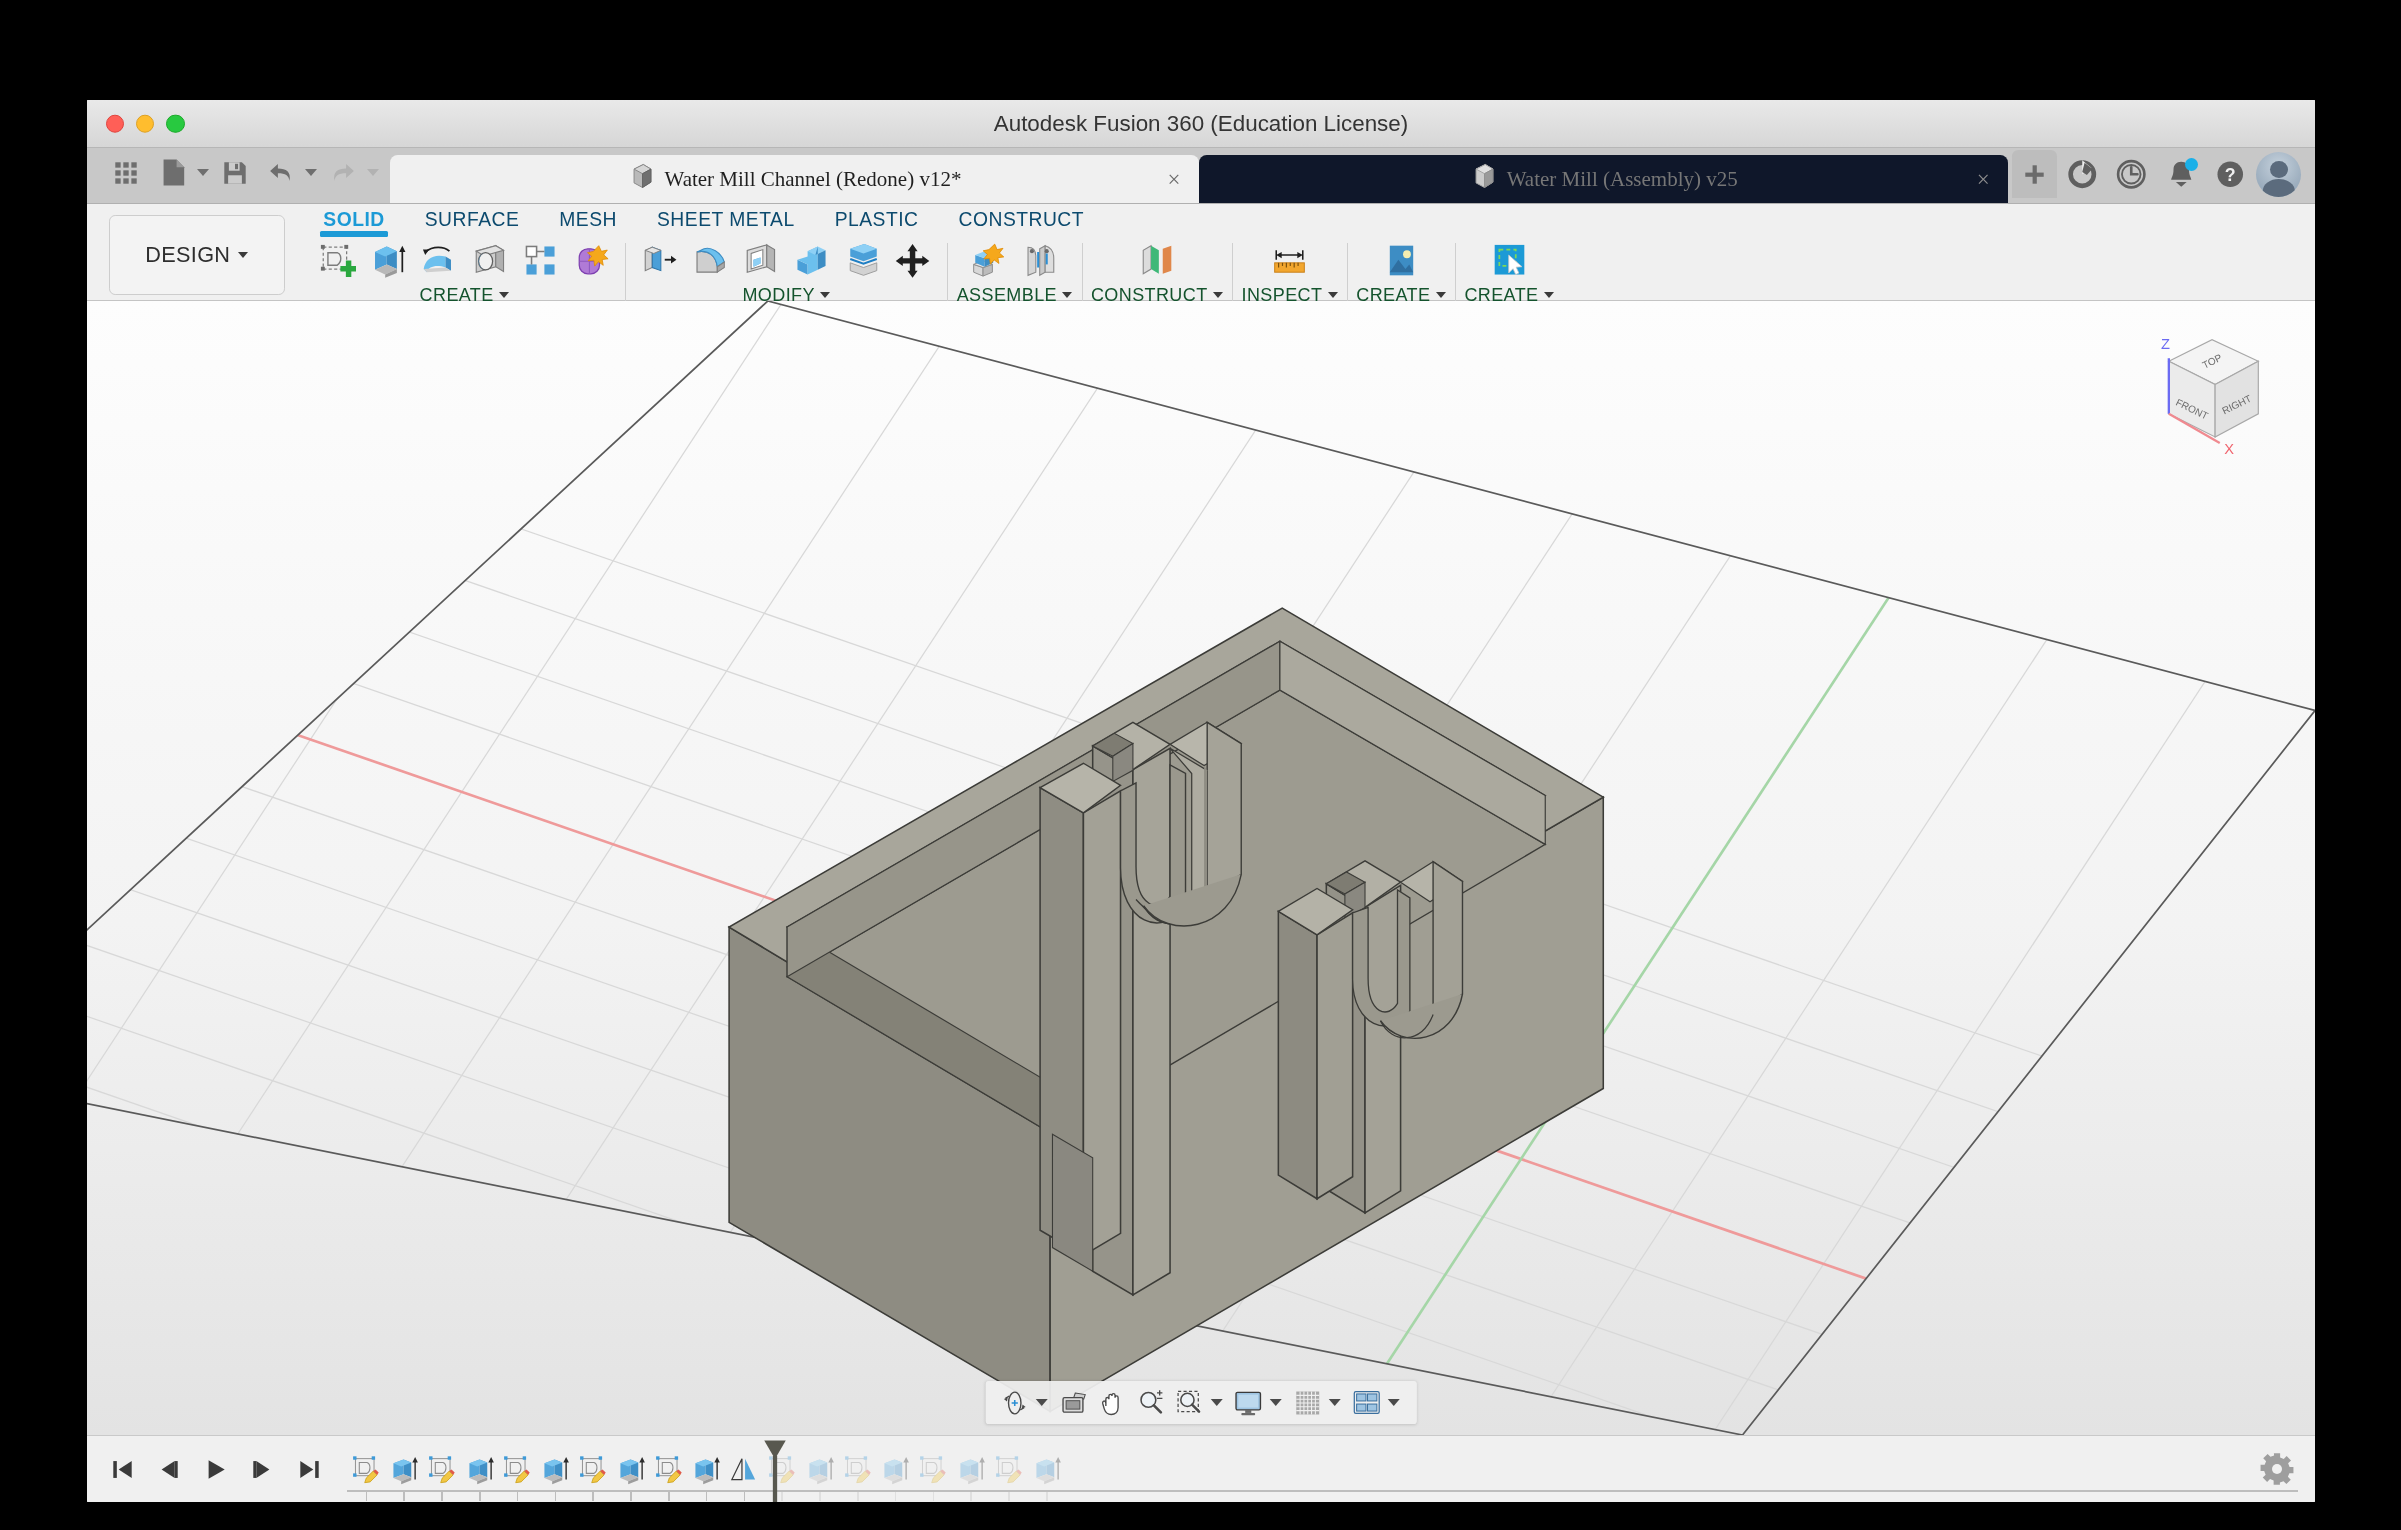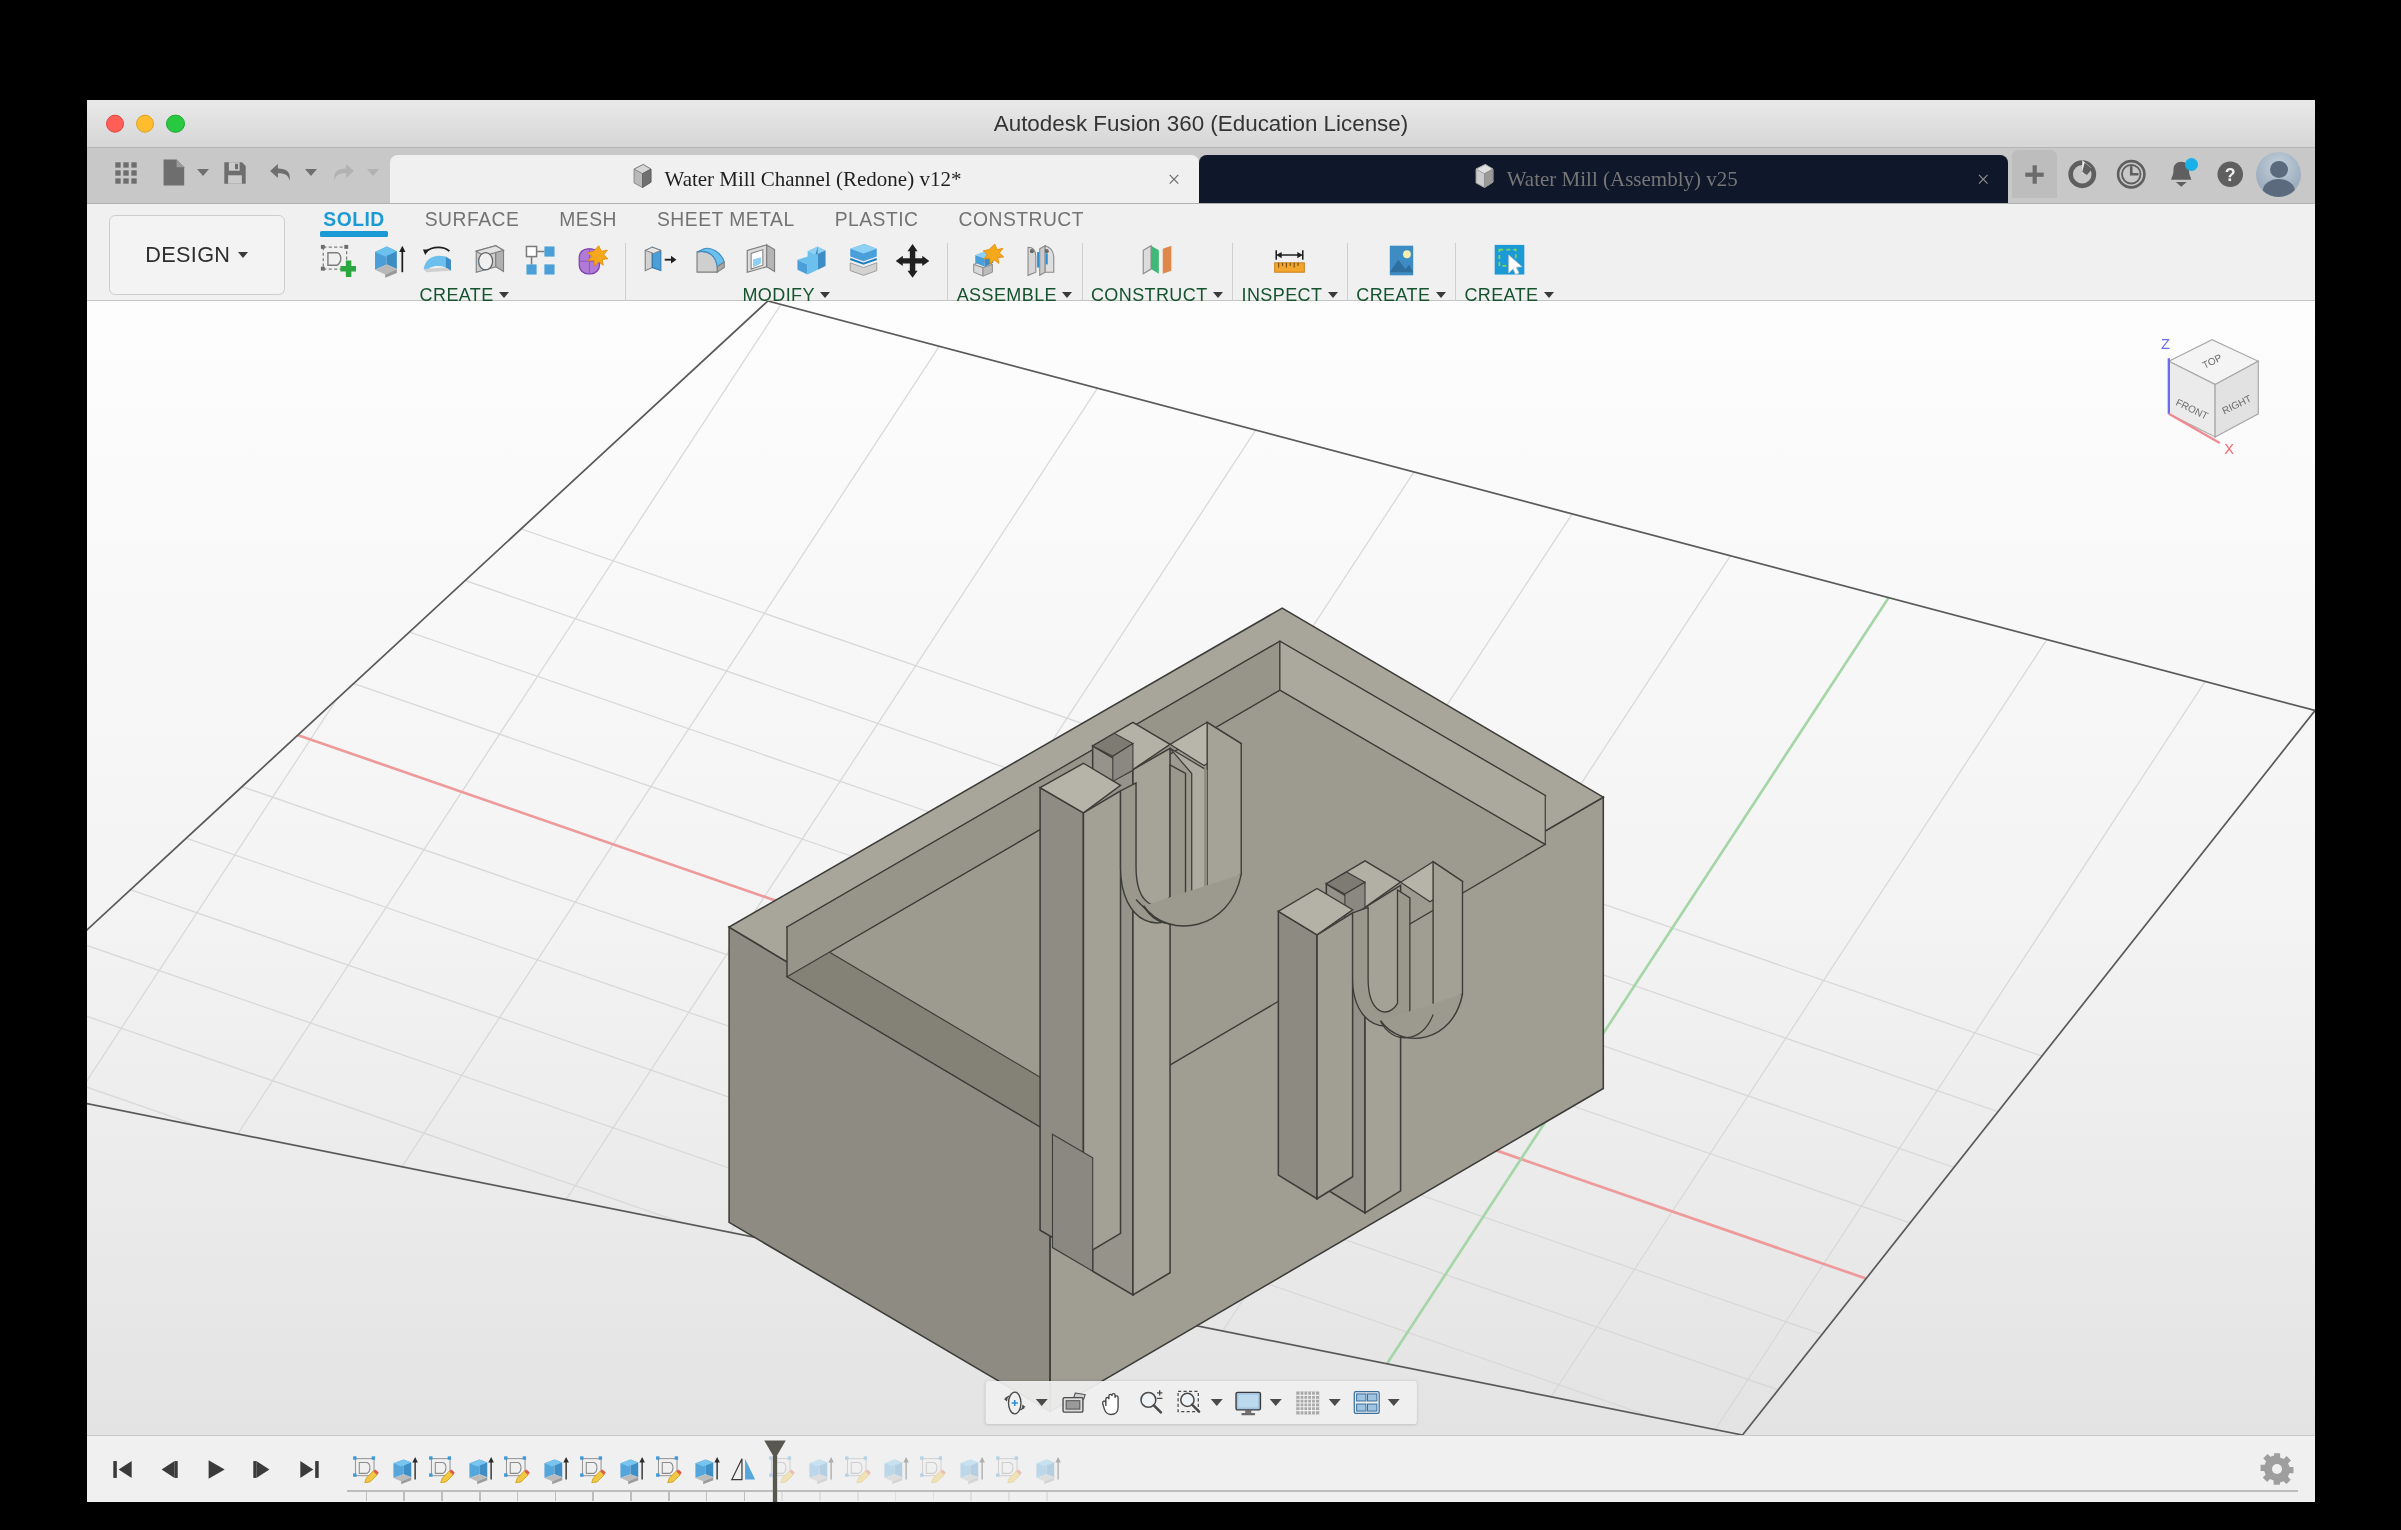--- a/index.html
+++ b/index.html
@@ -98,21 +98,21 @@
     display: flex; padding: 4.6px 0 0 0; height: 97px; }
   #design-box {
     width: 176px; height: 80px; margin: 6.2px 14px 0 21.7px;
     border: 0.8px solid #cdcdcd; border-radius: 6.2px; background: #f3f3f3;
     display: flex; align-items: center; justify-content: center; gap: 7.7px;
     font-size: 21.7px; color: #2e2e2e; letter-spacing: 0.3px; cursor: pointer; flex: none;
   }
   #ribbon-main { flex: 1 1 auto; display: flex; flex-direction: column; min-width: 0; }
   #ribbon-tabs { display: flex; align-items: flex-end; gap: 0; height: 36px; padding-left: 4.6px; }
   .rtab {
-    font-size: 19.3px; color: #737373; letter-spacing: 0.5px;
+    font-size: 19.3px; color: #0c4a6e; letter-spacing: 0.5px;
     padding: 0 20px 6.2px 20px; position: relative; cursor: pointer; white-space: nowrap;
   }
   .rtab.active { color: #1c9ad6; font-weight: bold; }
   .rtab.active::after {
     content: ""; position: absolute; left: 17px; right: 17px; bottom: 0;
     height: 5.4px; background: #1c9ad6; border-radius: 1.5px;
   }
   #ribbon-groups { display: flex; align-items: stretch; flex: 1 1 auto; padding-left: 4.6px; }
   .rgroup { display: flex; flex-direction: column; align-items: center;
     padding: 0 9.3px; position: relative; }

